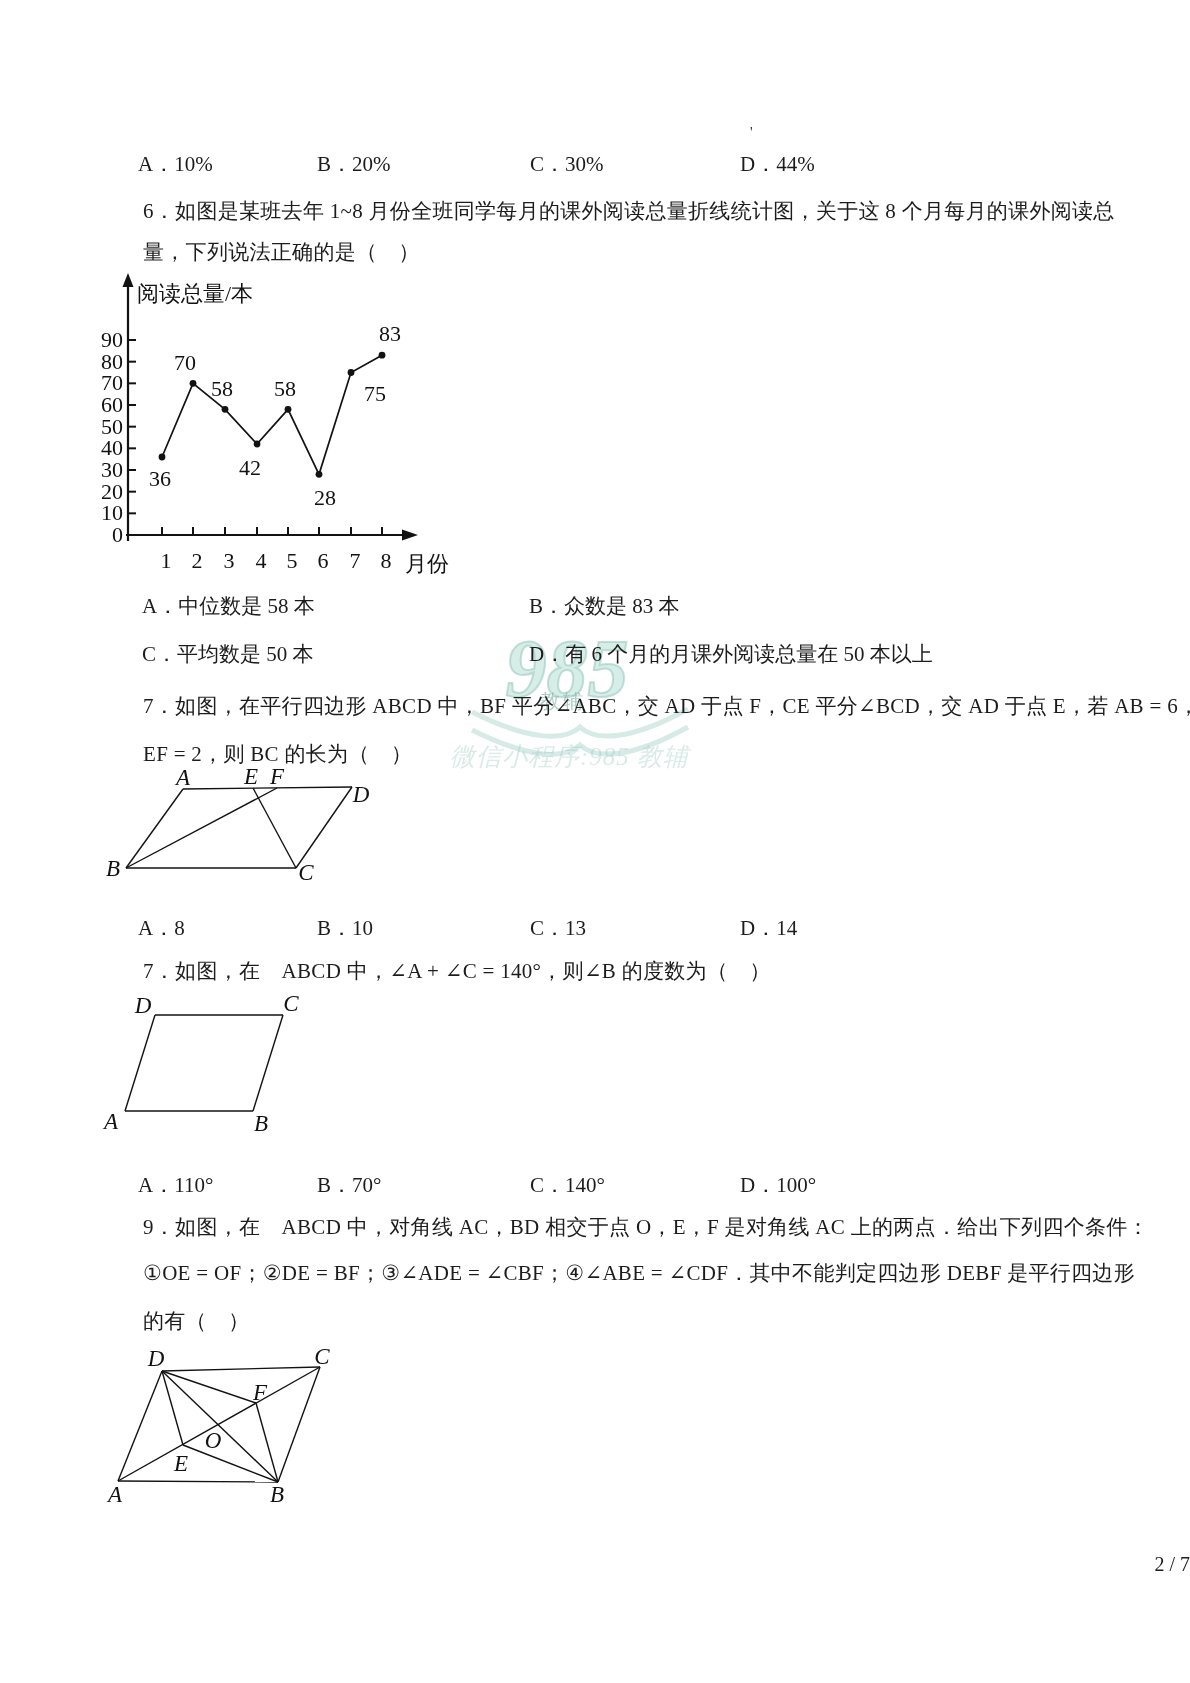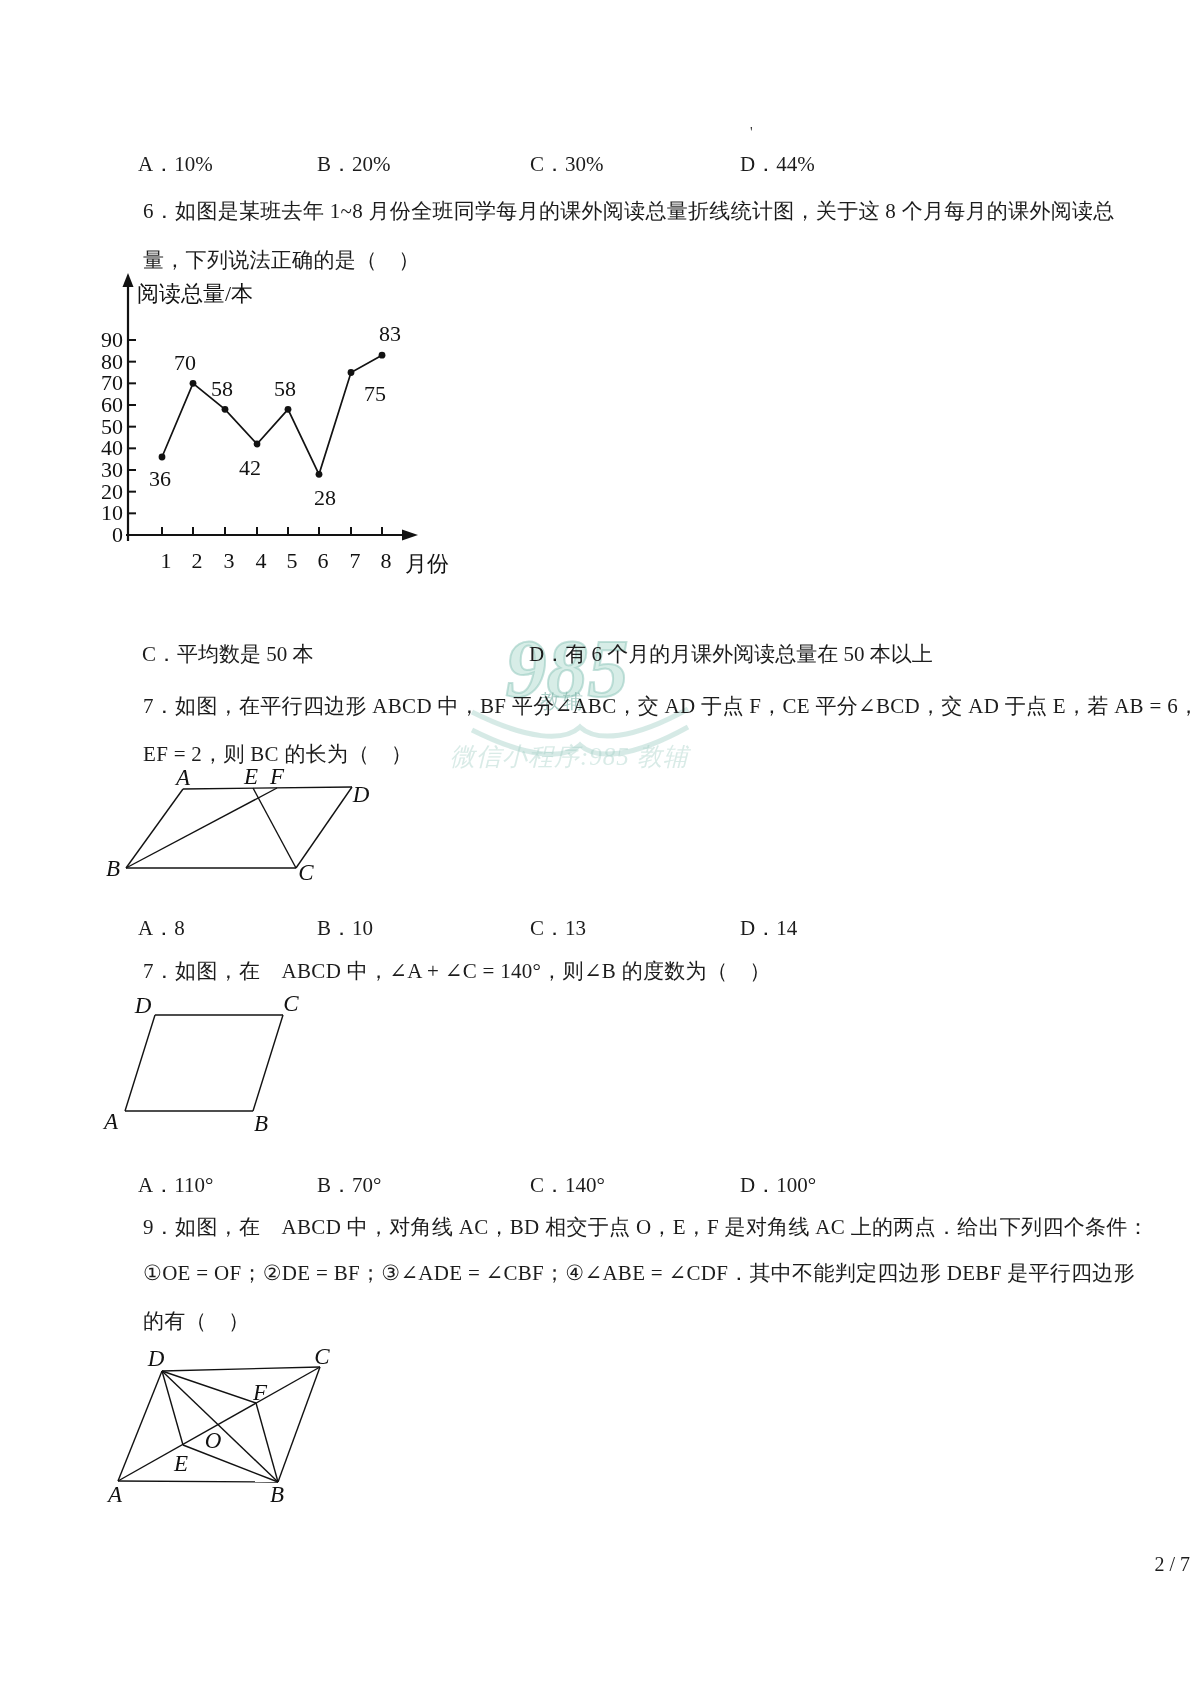--- a/index.html
+++ b/index.html
@@ -49,21 +49,21 @@
     <span class="stray">'</span>
 
     <div class="opt-row" style="top:150px">
       <span class="opt c1">A．10%</span>
       <span class="opt c2">B．20%</span>
       <span class="opt c3">C．30%</span>
       <span class="opt c4">D．44%</span>
     </div>
 
     <div class="tline" style="top:197px">6．如图是某班去年 1~8 月份全班同学每月的课外阅读总量折线统计图，关于这 8 个月每月的课外阅读总</div>
-    <div class="tline" style="top:246px">量，下列说法正确的是（　）</div>
+    <div class="tline" style="top:238px">量，下列说法正确的是（　）</div>
 
     <svg style="left:93px;top:272px" width="370" height="310">
         <line x1="35" y1="10" x2="35" y2="269" stroke="#121212" stroke-width="2.2"></line>
         <polygon points="35,1 29.5,15 40.5,15" fill="#121212"></polygon>
         <line x1="33" y1="263" x2="314" y2="263" stroke="#121212" stroke-width="2.2"></line>
         <polygon points="325,263 309,257.5 309,268.5" fill="#121212"></polygon>
         <text x="30" y="270" text-anchor="end" class="ct">0</text>
         <line x1="35" y1="241.333" x2="43" y2="241.333" stroke="#121212" stroke-width="2"></line>
         <text x="30" y="248.333" text-anchor="end" class="ct">10</text>
         <line x1="35" y1="219.666" x2="43" y2="219.666" stroke="#121212" stroke-width="2"></line>
@@ -112,20 +112,24 @@
         <circle cx="195" cy="137.3314" r="3.4" fill="#121212"></circle>
         <text x="192" y="124.3314" text-anchor="middle" class="ct">58</text>
         <circle cx="226" cy="202.3324" r="3.4" fill="#121212"></circle>
         <text x="232" y="233.3324" text-anchor="middle" class="ct">28</text>
         <circle cx="258" cy="100.4975" r="3.4" fill="#121212"></circle>
         <text x="282" y="129.4975" text-anchor="middle" class="ct">75</text>
         <circle cx="289" cy="83.16389999999998" r="3.4" fill="#121212"></circle>
         <text x="297" y="69.16389999999998" text-anchor="middle" class="ct">83</text>
       </svg>
 
+    <div class="opt-row" style="top:592px">
+      <span class="opt b1">A．中位数是 58 本</span>
+      <span class="opt b2">B．众数是 83 本</span>
+    </div>
     <div class="opt-row" style="top:640px">
       <span class="opt b1">C．平均数是 50 本</span>
       <span class="opt b2">D．有 6 个月的月课外阅读总量在 50 本以上</span>
     </div>
 
     <div class="tline" style="top:692px">7．如图，在平行四边形 ABCD 中，BF 平分∠ABC，交 AD 于点 F，CE 平分∠BCD，交 AD 于点 E，若 AB = 6，</div>
     <div class="tline" style="top:740px">EF = 2，则 BC 的长为（　）</div>
 
     <svg style="left:95px;top:760px" width="320" height="135">
         <line x1="88" y1="29" x2="257" y2="27" stroke="#121212" stroke-width="1.4"></line>

